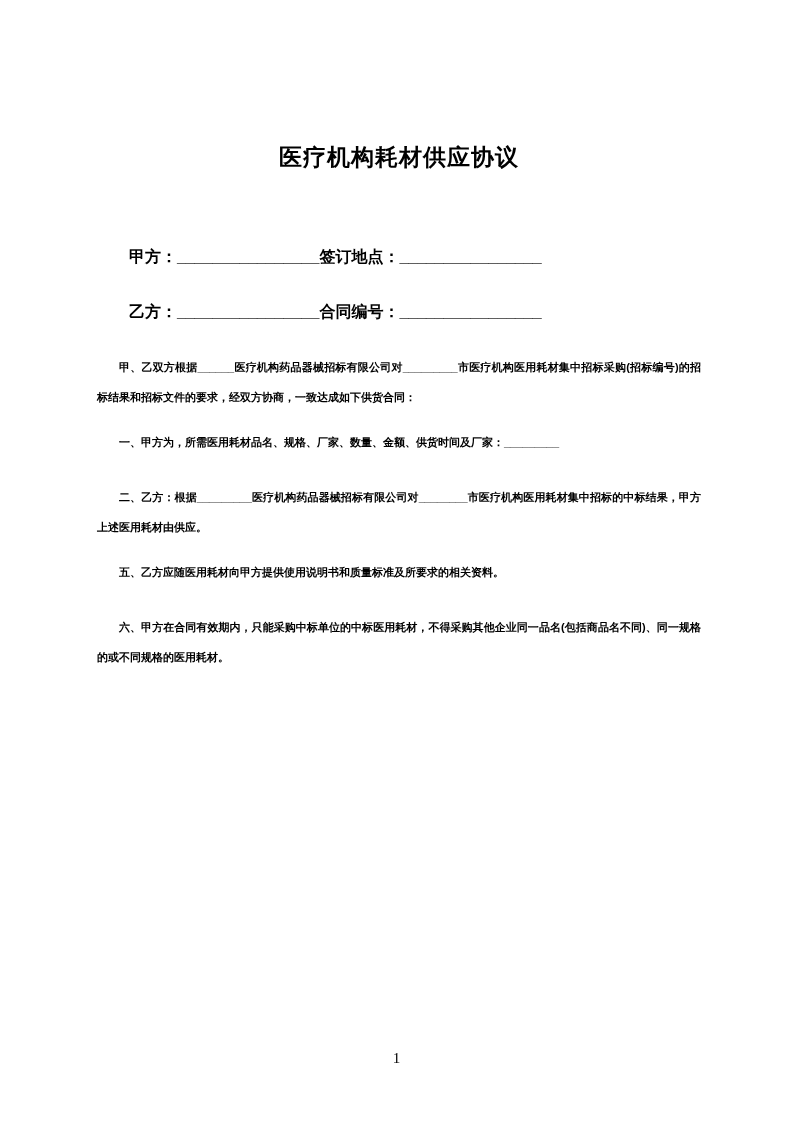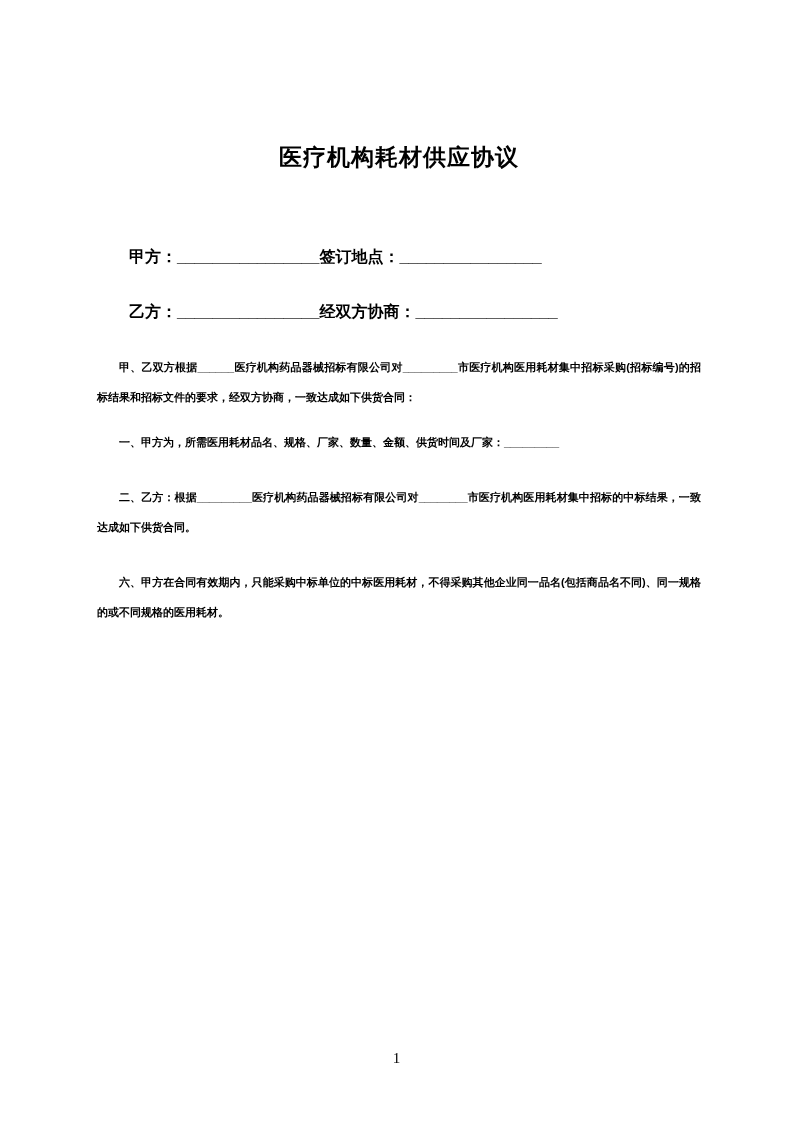--- a/index.html
+++ b/index.html
@@ -64,25 +64,26 @@
 <div class="page">
   <div class="content">
 
     <h1 class="doc-title">医疗机构耗材供应协议</h1>
 
     <div class="fields">
       <div class="field-row">
         <span>甲方：</span><span class="blank">________________</span><span>签订地点：</span><span class="blank">________________</span>
       </div>
       <div class="field-row">
-        <span>乙方：</span><span class="blank">________________</span><span>经双方协商：</span><span class="blank">________________</span>
+        <span>乙方：</span><span class="blank">________________</span><span>合同编号：</span><span class="blank">________________</span>
       </div>
     </div>
 
     <p class="para mt25">甲、乙双方根据______医疗机构药品器械招标有限公司对_________市医疗机构医用耗材集中招标采购(招标编号)的招标结果和招标文件的要求，经双方协商，一致达成如下供货合同：</p>
     <p class="para mt15">一、甲方为，所需医用耗材品名、规格、厂家、数量、金额、供货时间及厂家：_________</p>
-    <p class="para mt25">二、乙方：根据_________医疗机构药品器械招标有限公司对________市医疗机构医用耗材集中招标的中标结果，一致达成如下供货合同。</p>
+    <p class="para mt25">二、乙方：根据_________医疗机构药品器械招标有限公司对________市医疗机构医用耗材集中招标的中标结果，甲方上述医用耗材由供应。</p>
+    <p class="para mt15">五、乙方应随医用耗材向甲方提供使用说明书和质量标准及所要求的相关资料。</p>
     <p class="para mt25">六、甲方在合同有效期内，只能采购中标单位的中标医用耗材，不得采购其他企业同一品名(包括商品名不同)、同一规格的或不同规格的医用耗材。</p>
 
   </div>
 
   <div class="page-number">1</div>
 </div>
 
 </body></html>

